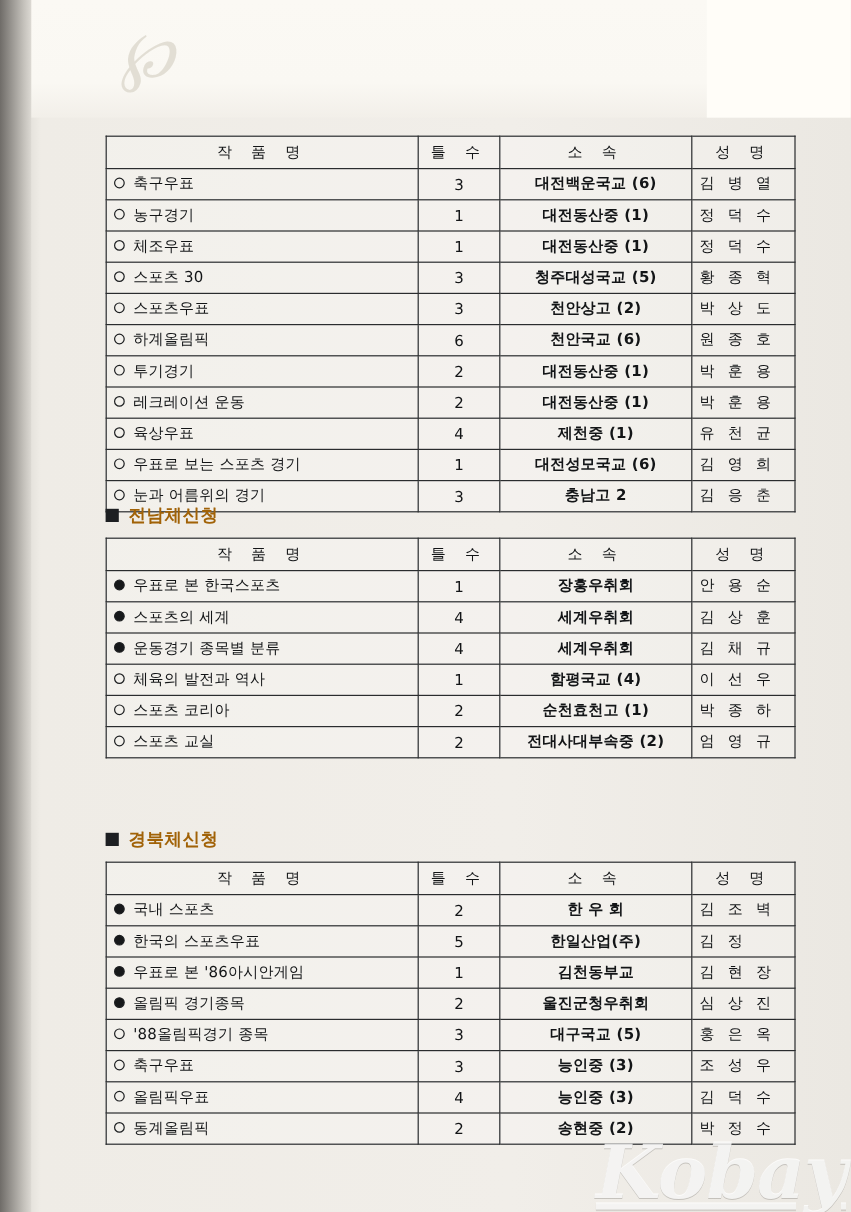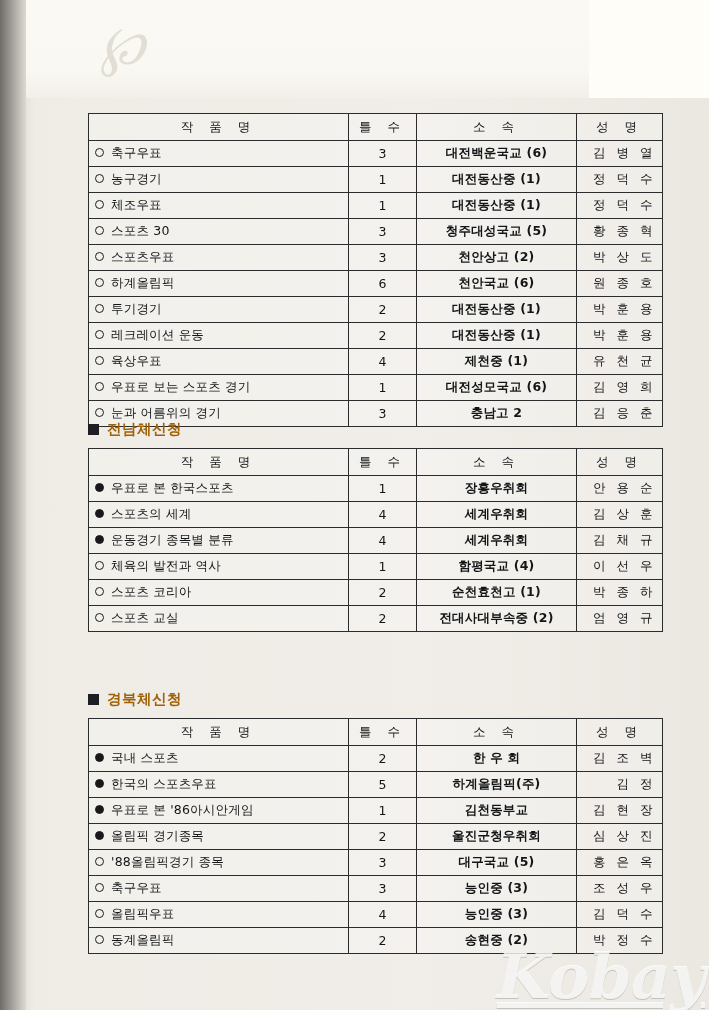--- a/index.html
+++ b/index.html
@@ -108,21 +108,21 @@
   col.c-name  { width: 86px; }
 
   td.title {
     text-align: left;
     padding-left: 10px;
     white-space: nowrap;
     letter-spacing: 0.2px;
   }
   td.count { text-align: center; }
   td.org   { text-align: center; letter-spacing: 0.2px; font-weight: bold;}
-  td.name  { text-align: right; letter-spacing: 3.5px; padding-left: 8px; margin-top: 16px;}
+  td.name  { text-align: left; letter-spacing: 3.5px; padding-left: 8px; margin-top: 16px;}
 
   .mark {
     display: inline-block;
     width: 7px; height: 7px;
     border-radius: 50%;
     border: 1px solid #1c1e20;
     margin-right: 7px;
     vertical-align: middle;
     position: relative;
     top: -1px;
@@ -330,21 +330,21 @@
       <tbody>
           <tr>
             <td class="title"><span class="mark filled"></span><span>국내 스포츠</span></td>
             <td class="count">2</td>
             <td class="org">한 우 회</td>
             <td class="name">김 조 벽</td>
           </tr>
           <tr>
             <td class="title"><span class="mark filled"></span><span>한국의 스포츠우표</span></td>
             <td class="count">5</td>
-            <td class="org">하계올림픽(주)</td>
+            <td class="org">한일산업(주)</td>
             <td class="name">김    정</td>
           </tr>
           <tr>
             <td class="title"><span class="mark filled"></span><span>우표로 본 '86아시안게임</span></td>
             <td class="count">1</td>
             <td class="org">김천동부교</td>
             <td class="name">김 현 장</td>
           </tr>
           <tr>
             <td class="title"><span class="mark filled"></span><span>올림픽 경기종목</span></td>

